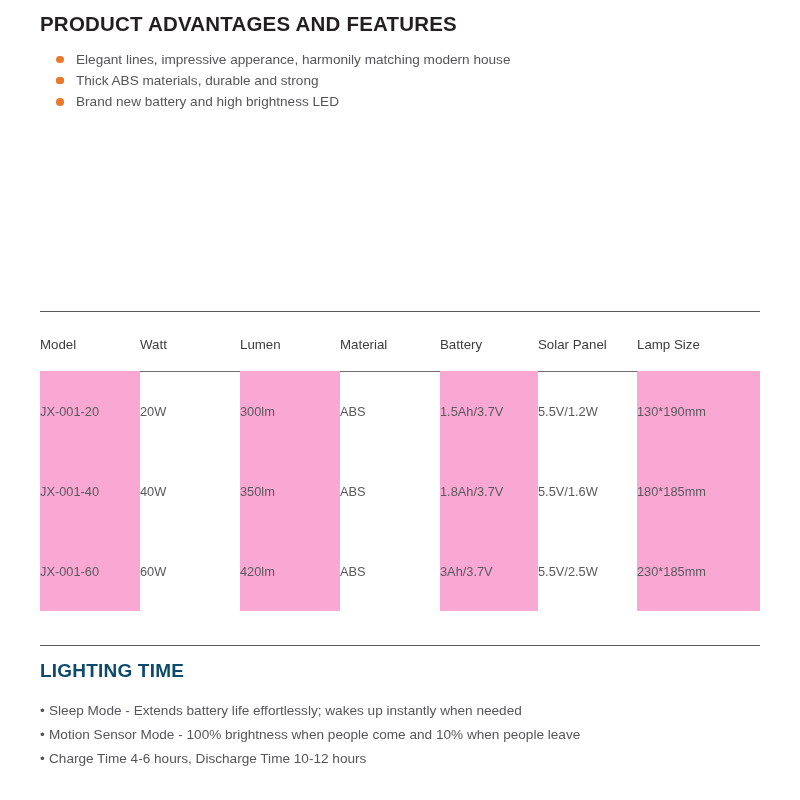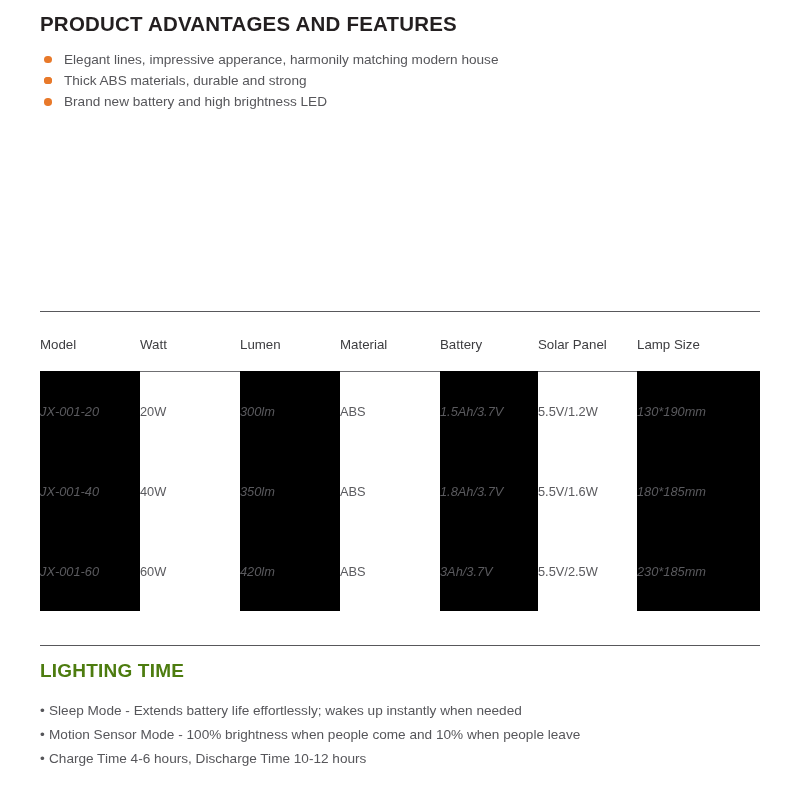--- a/index.html
+++ b/index.html
@@ -32,21 +32,21 @@
   .adv-title {
     font-size: 20.5px;
     font-weight: bold;
     letter-spacing: 0.2px;
     color: #231f20;
     margin: 0 0 12px 0;
     line-height: 1.2;
   }
   .adv-list {
     list-style: none;
-    margin: 0;
+    margin: 12px;
     padding: 0;
   }
   .adv-item {
     position: relative;
     padding-left: 24px;
     font-size: 13.6px;
     line-height: 21.3px;
     color: #56565a;
     white-space: nowrap;
   }
@@ -95,43 +95,42 @@
     vertical-align: middle;
   }
   .spec-table td {
     font-size: 12.8px;
     color: #5a5a5e;
     height: 80px;
     vertical-align: middle;
   }
   
   .spec-table tbody td.shaded {
-    background: #000000;
-    font-style: italic;
+    background: #f9a8d4;
   }
   .col-model    { width: 100px; }
   .col-watt     { width: 100px; }
   .col-lumen    { width: 100px; }
   .col-material { width: 100px; }
   .col-battery  { width: 98px;  }
   .col-solar    { width: 99px;  }
   .col-lamp     { width: 123px; }
 
   
   .lt-section {
     position: absolute;
     left: 40px;
     top: 660px;
     width: 720px;
   }
   .lt-title {
     font-size: 19px;
     font-weight: bold;
     letter-spacing: 0.2px;
-    color: #4d7c0f;
+    color: #0c4a6e;
     margin: 0 0 16px 0;
     line-height: 1.2;
   }
   .lt-list {
     list-style: none;
     margin: 0;
     padding: 0;
   }
   .lt-item {
     position: relative;

